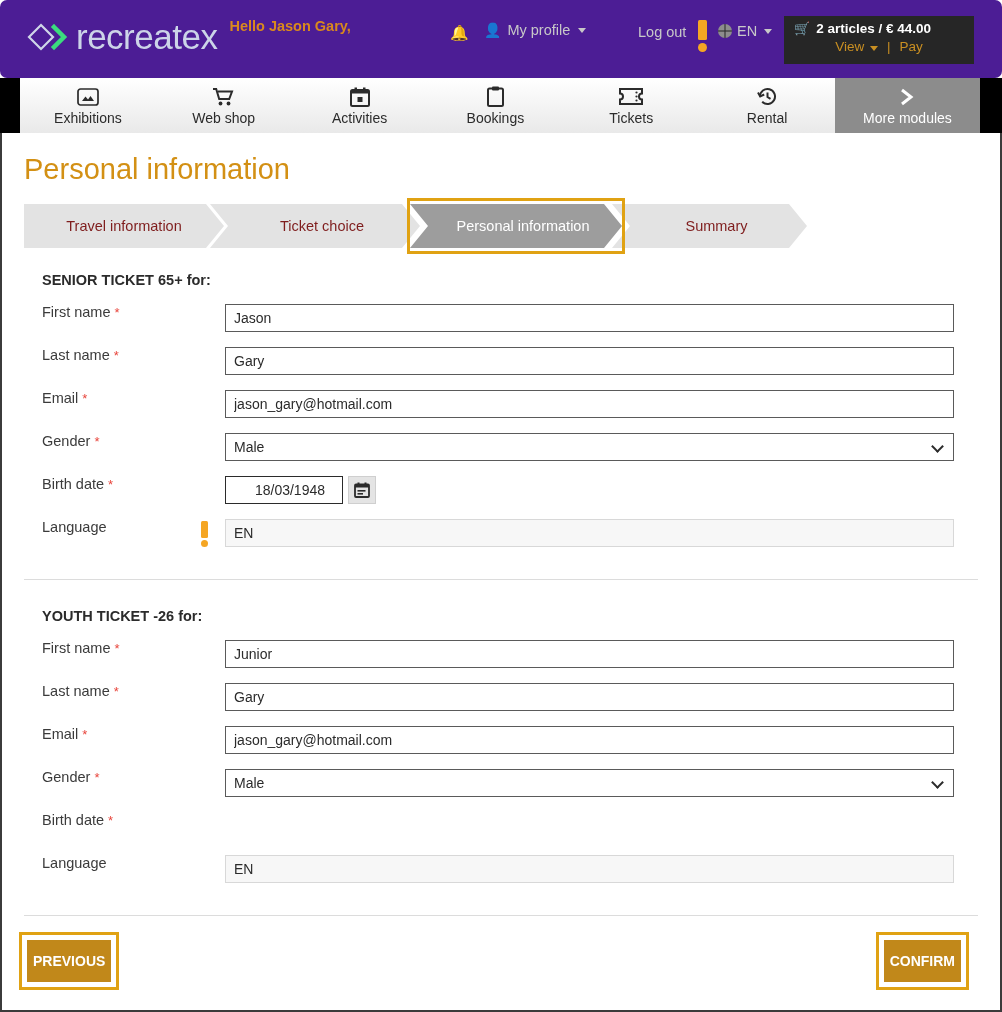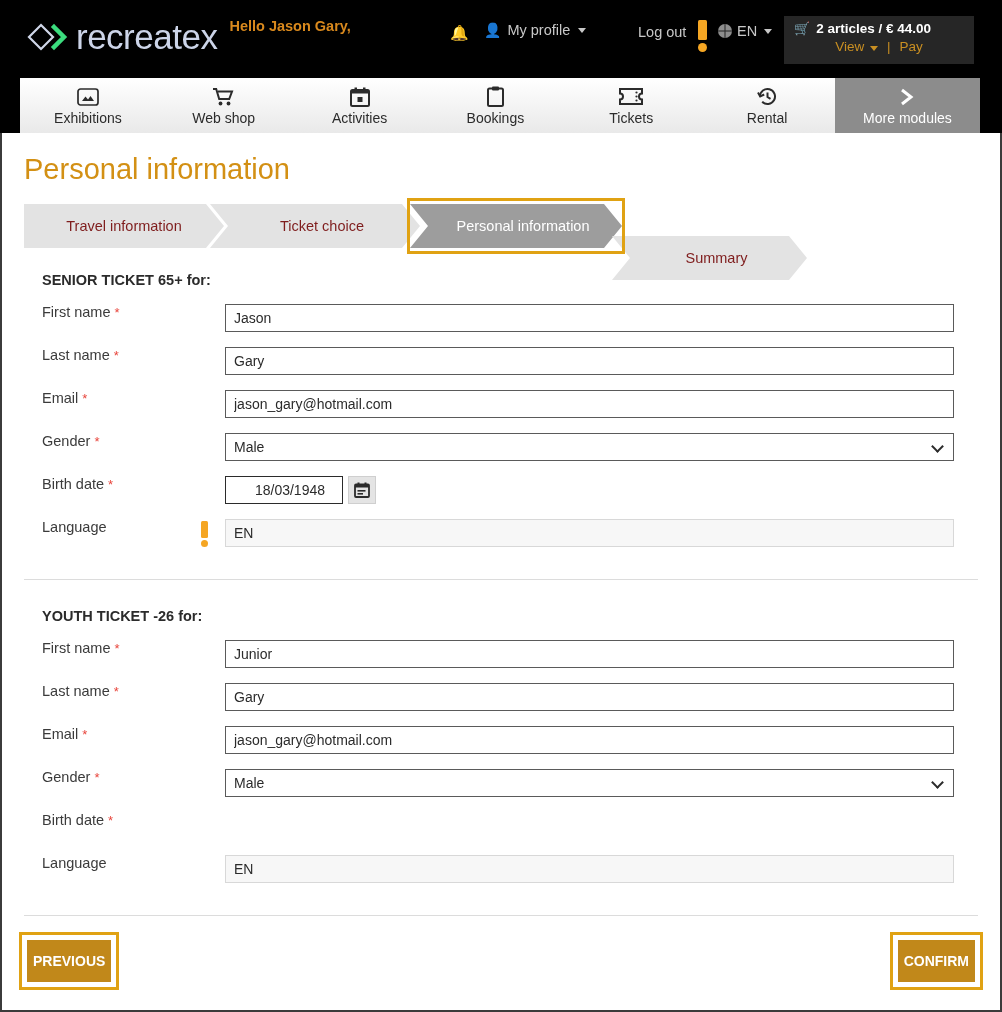--- a/index.html
+++ b/index.html
@@ -10,24 +10,25 @@
   body {
     width: 1002px; height: 1012px;
     font-family: "Liberation Sans", sans-serif;
     overflow: hidden;
     position: relative;
   }
 
   
   .topbar {
     height: 78px;
-    background: #000000;
+    background: #4c1d95;
     position: relative;
     display: flex;
     align-items: flex-start;
+    border-radius: 7px;
   }
   .logo-wrap {
     display: flex; align-items: center;
     margin-left: 26px; margin-top: 17px;
   }
   .logo-mark { width: 44px; height: 30px; flex: none; }
   .logo-text {
     font-size: 35px;
     color: #ccd4e8;
     letter-spacing: -0.5px;
@@ -284,21 +285,21 @@
     position: absolute;
     left: 0; right: 0; bottom: 8px;
     height: 78px;
   }
   .btn-hl {
     position: absolute;
     border: 3px solid #e0a213;
     padding: 5px;
   }
   .btn-hl.prev { left: 17px; top: 8px; }
-  .btn-hl.conf { right: 17px; top: 8px; }
+  .btn-hl.conf { right: 31px; top: 8px; }
   .gbtn {
     background: #c1881a;
     color: #ffffff;
     border: none;
     font-size: 14px;
     font-weight: bold;
     padding: 13px 6px;
     cursor: pointer;
     font-family: "Liberation Sans", sans-serif;
     display: block;
@@ -434,21 +435,21 @@
   <div class="steps">
     <div class="step" style="left:0px; width:200px;">
       <span>Travel information</span>
     </div>
     <div class="step" style="left:186px; width:210px;">
       <span>Ticket choice</span>
     </div>
     <div class="step active" style="left:386px; width:212px;">
       <span>Personal information</span>
     </div>
-    <div class="step" style="left:588px; width:195px;margin-top:32px;">
+    <div class="step" style="left:588px; width:195px;">
       <span>Summary</span>
     </div>
     <div class="step-hl"></div>
   </div>
 
   <div class="section">
     <div class="sec-title">SENIOR TICKET 65+ for:</div>
 
     <div class="frow">
       <div class="flabel"><span>First name</span> <span class="req">*</span></div>

